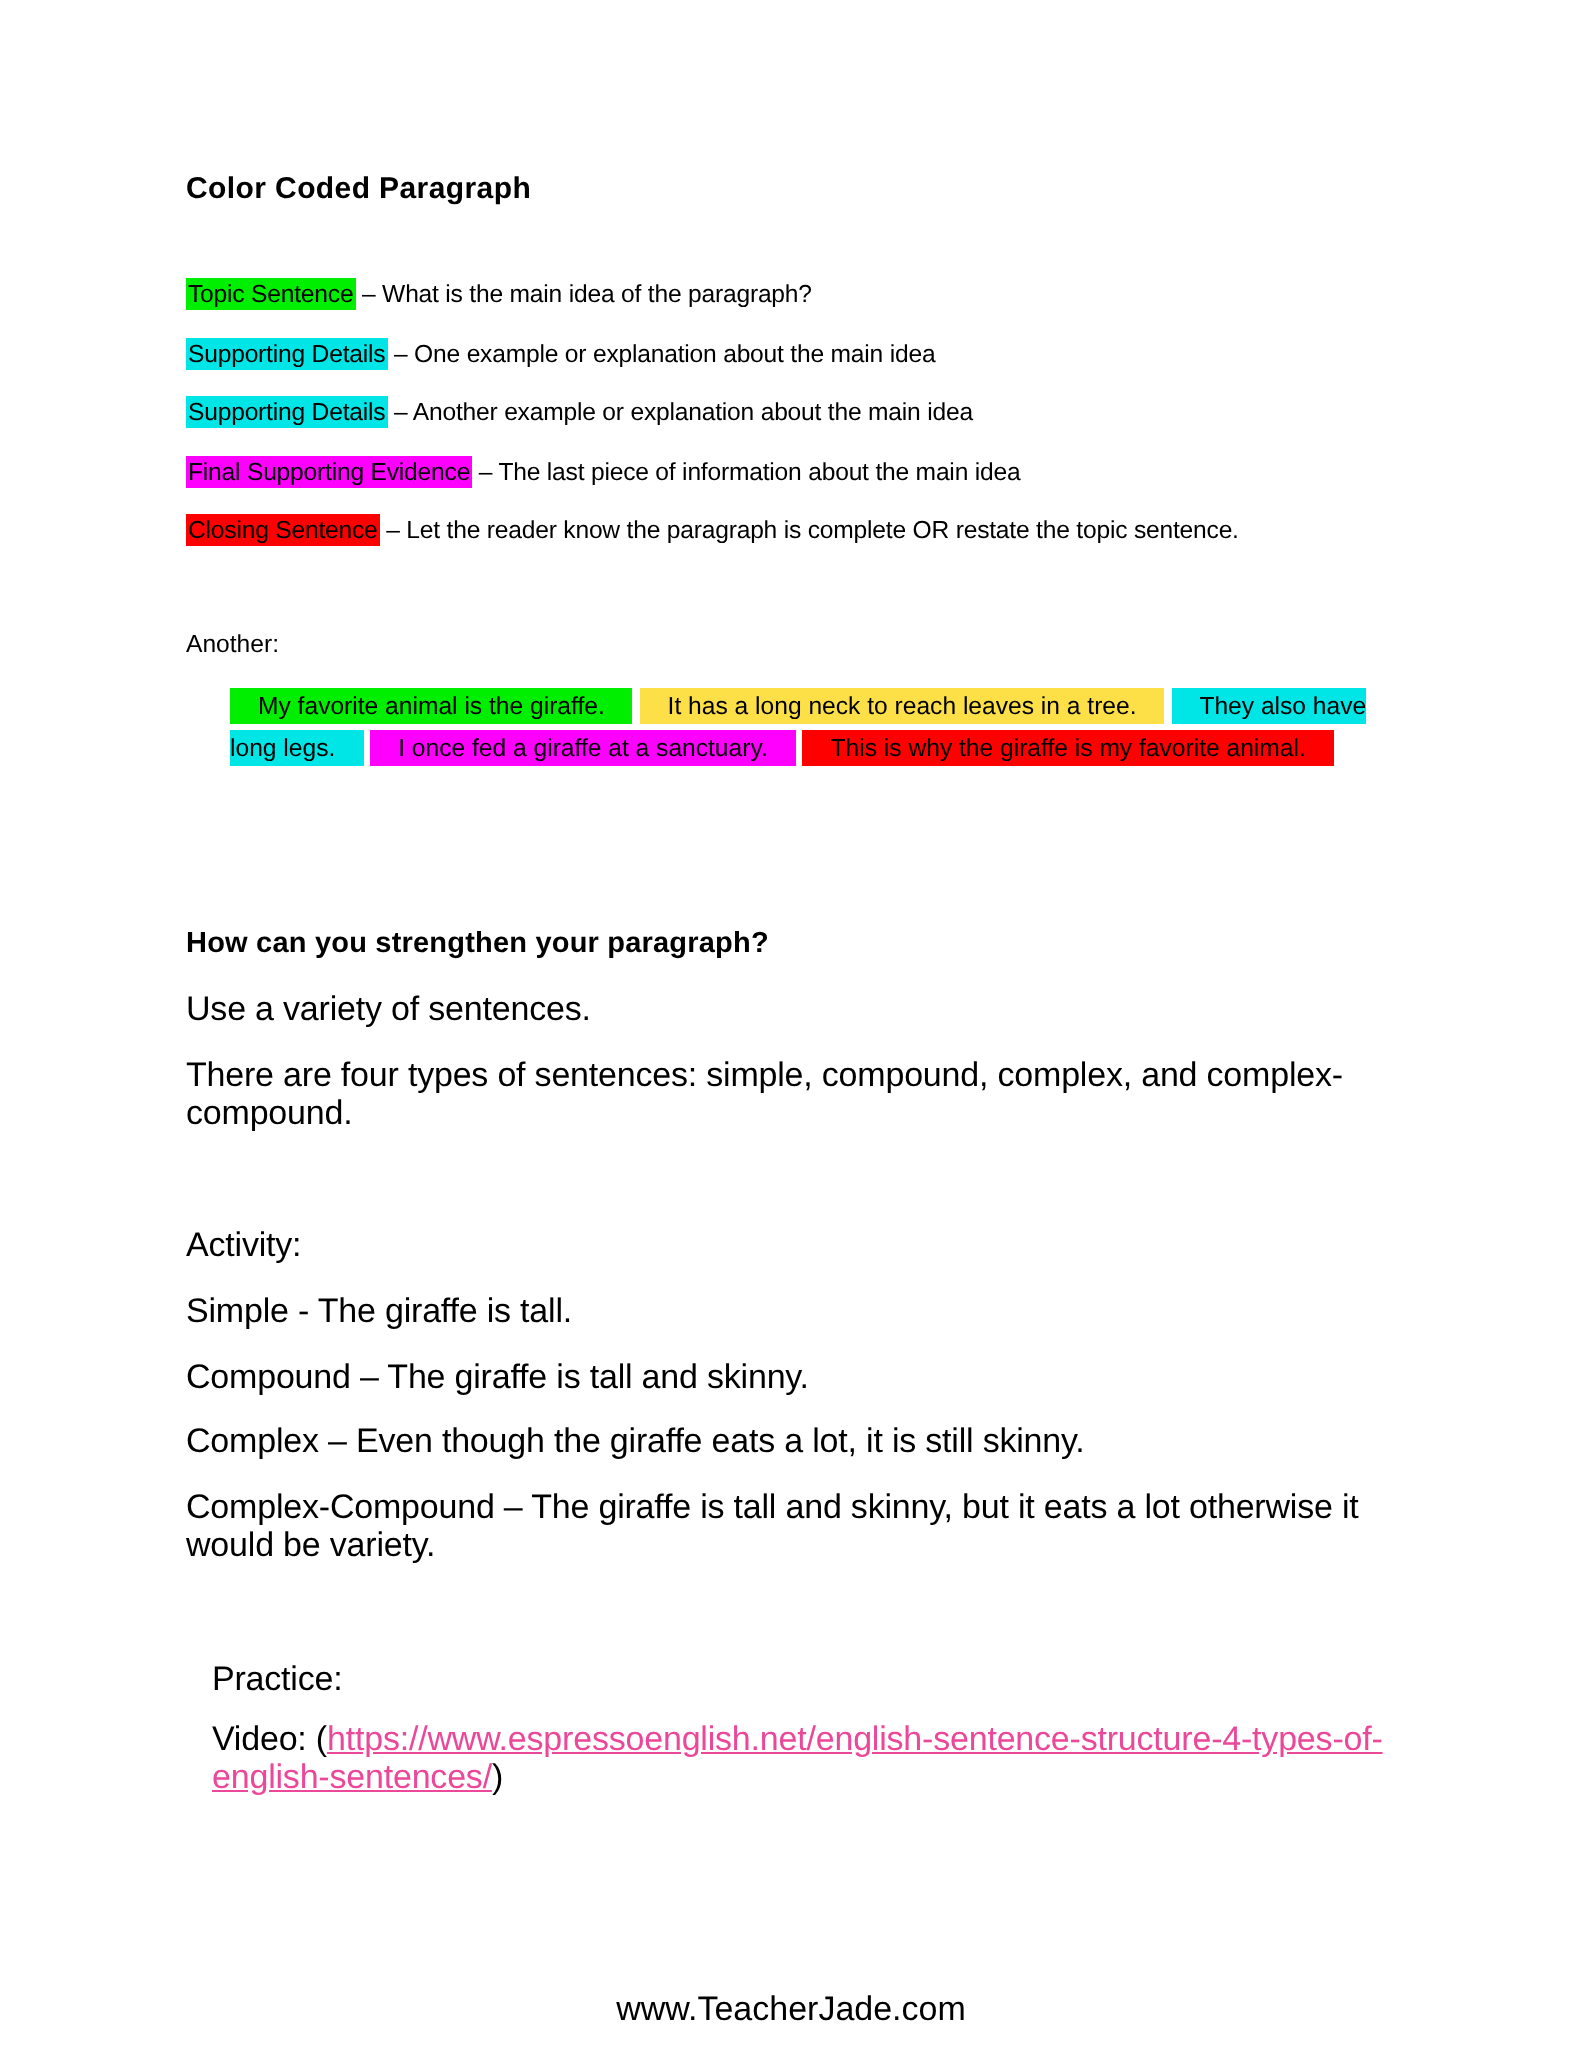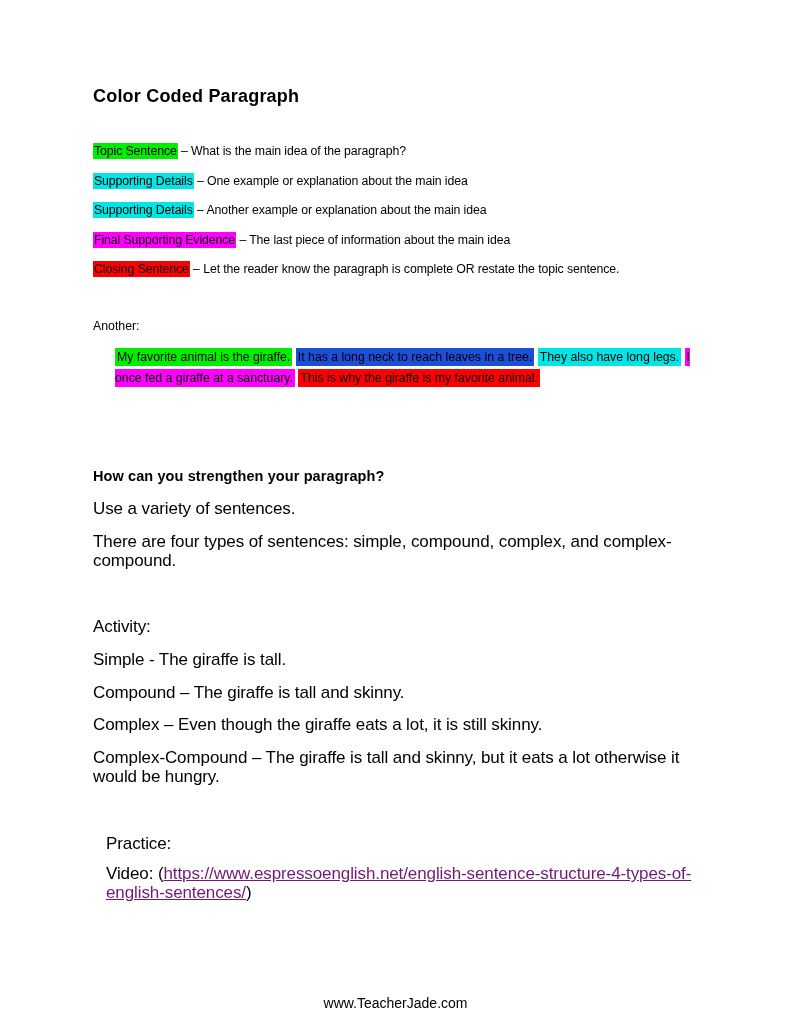--- a/index.html
+++ b/index.html
@@ -22,21 +22,21 @@
     height: 1024px;
     background: #fff;
   }
   .content {
     position: absolute;
     left: 93px;
     top: 86px;
     width: 600px;
   }
   h1.doc-title {
-    font-size: 18px;
+    font-size: 15px;
     font-weight: bold;
     margin: 0 0 0 0;
     letter-spacing: 0.2px;
   }
   h2.section-title {
     font-size: 14.5px;
     font-weight: bold;
     margin: 0;
     letter-spacing: 0.1px;
   }
@@ -62,40 +62,40 @@
 
   .example-label {
     font-size: 12.3px;
     margin-bottom: 14px;
   }
   .example-para {
     font-size: 12.3px;
     line-height: 1.78;
     padding-left: 22px;
   }
-  .example-para .hl { padding: 2px 2px; }
+  .example-para .hl { padding: 2px 14px; }
 
   .qa-block .line { margin-bottom: 14px; }
 
   .examples-list .line { margin-bottom: 14px; }
 
   .practice-block .line { margin-bottom: 12px; margin-left: 13px; }
 
   a.link {
-    color: #701a75;
+    color: #ec4899;
     text-decoration: underline;
     word-break: break-all;
   }
   .footer {
     position: absolute;
     left: 0;
     top: 995px;
     width: 791px;
     text-align: center;
-    font-size: 14px;
+    font-size: 17px;
     color: #000;
   }
 </style>
 </head>
 <body>
 
 <div class="page">
 
   <div class="content">
 
@@ -128,21 +128,21 @@
 
     </div>
 
     <div class="spacer-26"></div>
     <div class="spacer-16"></div>
 
     <div class="example-label">Another:</div>
 
     <div class="example-para">
       <span class="hl" style="background:#00ee00">My favorite animal is the giraffe.</span>
-      <span class="hl" style="background:#1d4ed8">It has a long neck to reach leaves in a tree.</span>
+      <span class="hl" style="background:#fde047">It has a long neck to reach leaves in a tree.</span>
       <span class="hl" style="background:#00e5e5">They also have long legs.</span>
       <span class="hl" style="background:#ff00ff">I once fed a giraffe at a sanctuary.</span>
       <span class="hl" style="background:#ff0000">This is why the giraffe is my favorite animal.</span>
     </div>
 
     <div class="spacer-26"></div>
     <div class="spacer-26"></div>
     <div class="spacer-26"></div>
 
     <div class="qa-block">
@@ -153,21 +153,21 @@
     </div>
 
     <div class="spacer-26"></div>
     <div class="spacer-8"></div>
 
     <div class="examples-list">
       <div class="line">Activity:</div>
       <div class="line">Simple - The giraffe is tall.</div>
       <div class="line">Compound – The giraffe is tall and skinny.</div>
       <div class="line">Complex – Even though the giraffe eats a lot, it is still skinny.</div>
-      <div class="line">Complex-Compound – The giraffe is tall and skinny, but it eats a lot otherwise it would be hungry.</div>
+      <div class="line">Complex-Compound – The giraffe is tall and skinny, but it eats a lot otherwise it would be variety.</div>
     </div>
 
     <div class="spacer-26"></div>
     <div class="spacer-8"></div>
 
     <div class="practice-block">
       <div class="line">Practice:</div>
 
       <div class="line">
         <span>Video: (</span><a class="link" href="#">https://www.espressoenglish.net/english-sentence-structure-4-types-of-english-sentences/</a><span>)</span>

